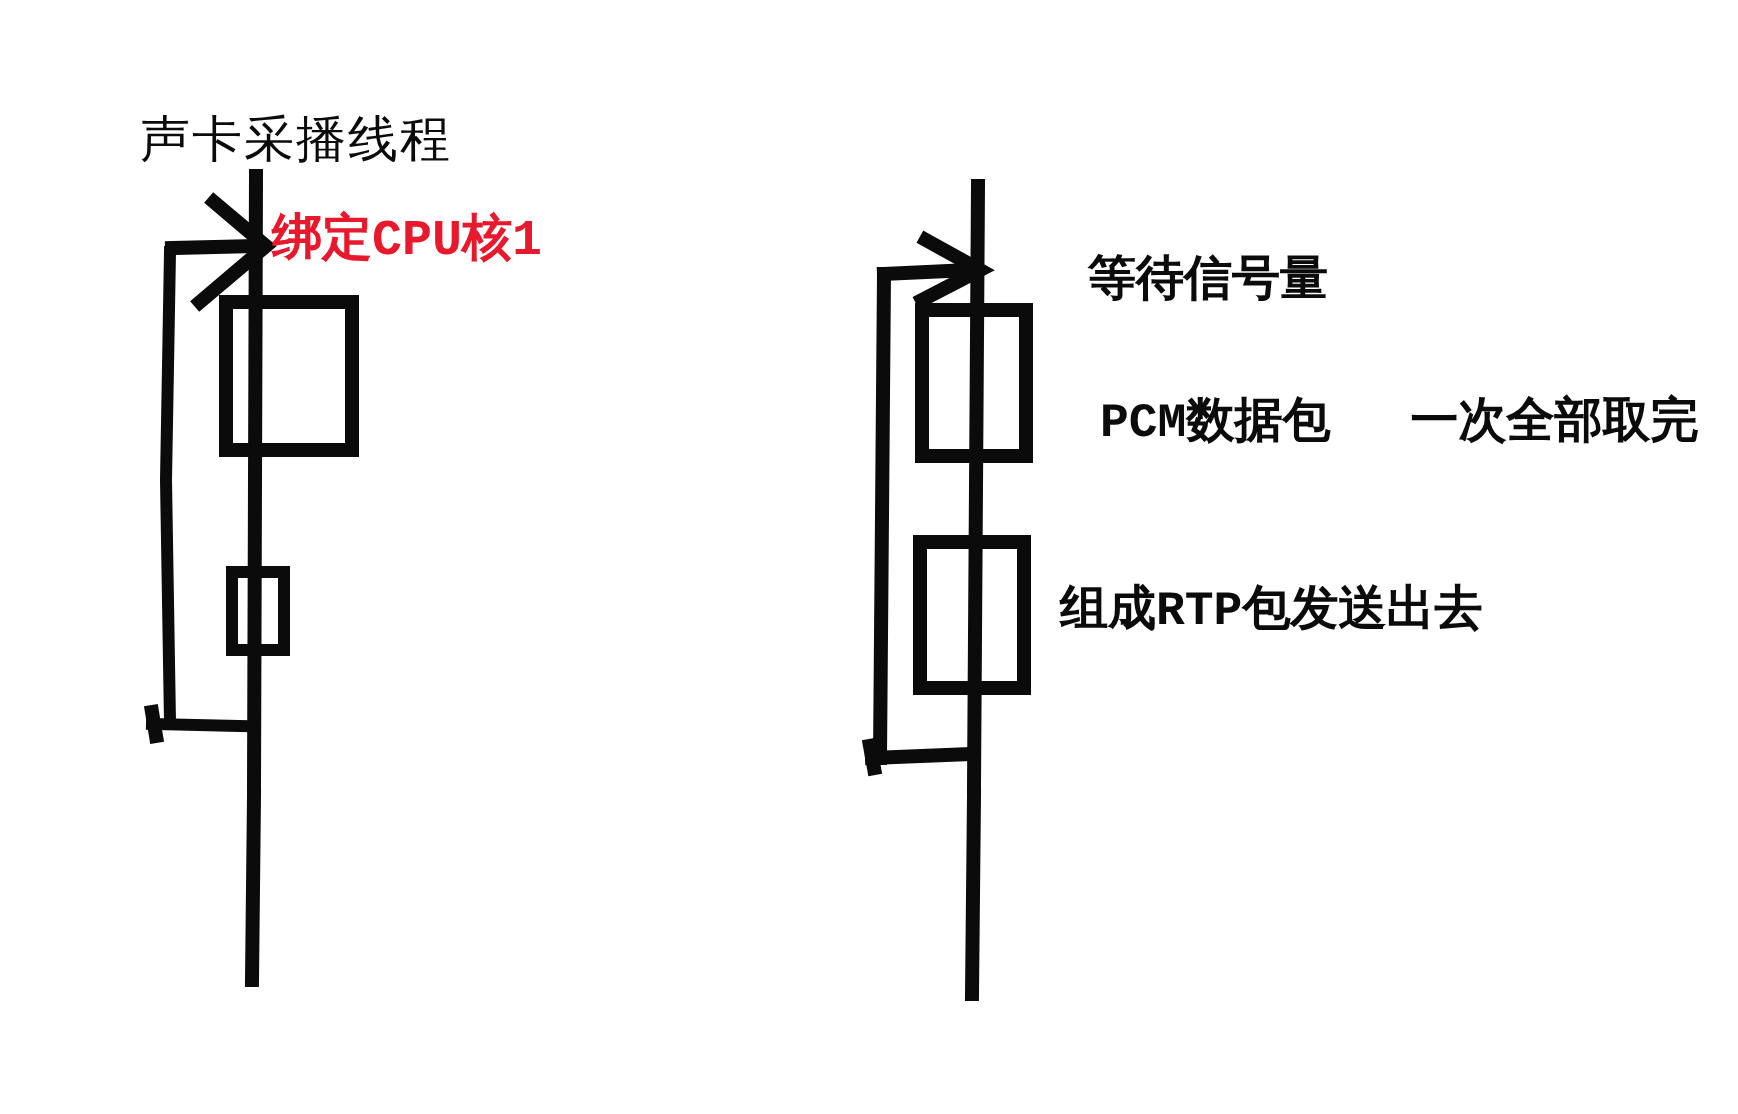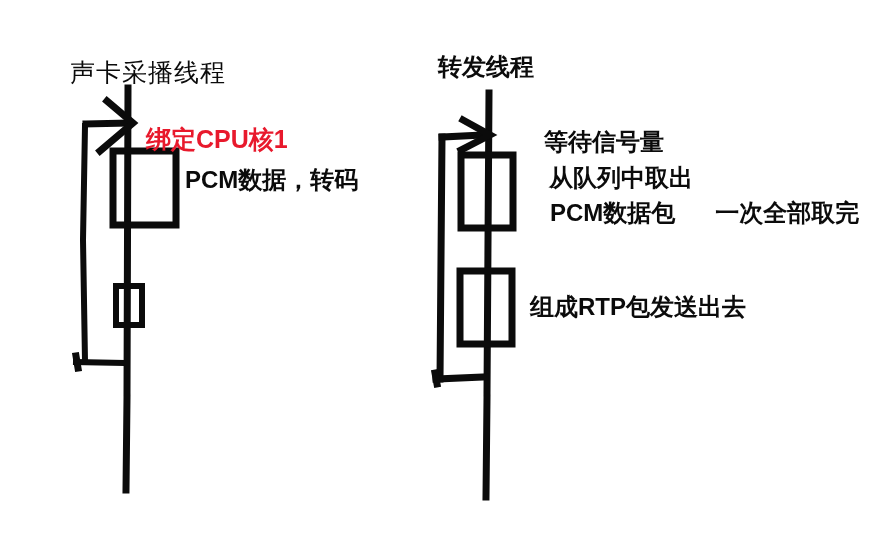--- a/index.html
+++ b/index.html
@@ -6,21 +6,21 @@
     margin: 0;
     padding: 0;
     background: #ffffff;
   }
   .canvas {
     position: relative;
     width: 869px;
     height: 557px;
     background: #ffffff;
     overflow: hidden;
-    font-family: Liberation Sans, sans-serif;
+    font-family: Liberation Mono, monospace;
   }
   .strokes {
     position: absolute;
     left: 0;
     top: 0;
   }
   .t {
     position: absolute;
     color: #0b0b0b;
     font-weight: 700;
@@ -69,33 +69,30 @@
       <path d="M435,373 L437,384" stroke-width="7"></path>
       <path d="M442,137 L484,135" stroke-width="7"></path>
       <path d="M463,120 L490,135 L461,150" stroke-width="7" stroke-linejoin="miter"></path>
       <rect x="461" y="155" width="52" height="73" stroke-width="7"></rect>
       <rect x="460" y="271" width="52" height="73" stroke-width="7"></rect>
     </g>
   </svg>
 
   <div class="t light" style="left:70px; top:57px; font-size:25px;">声卡采播线程</div>
 
-  <div class="t red" style="left:146px; top:106px;margin-top:18px;">绑定CPU核1</div>
+  <div class="t red" style="left:136px; top:106px;">绑定CPU核1</div>
 
   <div class="t multiline" style="left:185px; top:162px;">
-    <div>PCM数据，转码</div>
   </div>
 
 
-  <div class="t" style="left:438px; top:53px;">转发线程</div>
 
 
   <div class="t" style="left:544px; top:128px;">等待信号量</div>
 
-  <div class="t" style="left:549px; top:164px;">从队列中取出</div>
 
   <div class="t row" style="left:550px; top:199px;">
     <span>PCM数据包</span>
     <span>一次全部取完</span>
   </div>
 
   <div class="t" style="left:530px; top:293px;">组成RTP包发送出去</div>
 
 </div>
 

